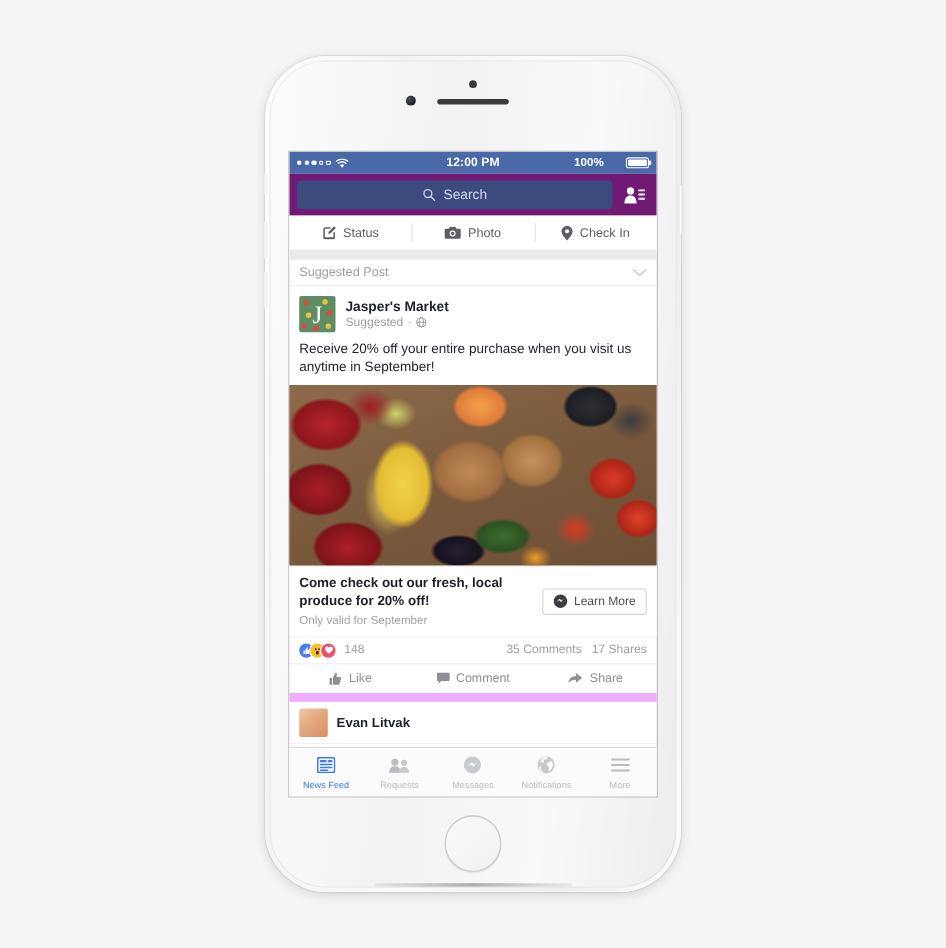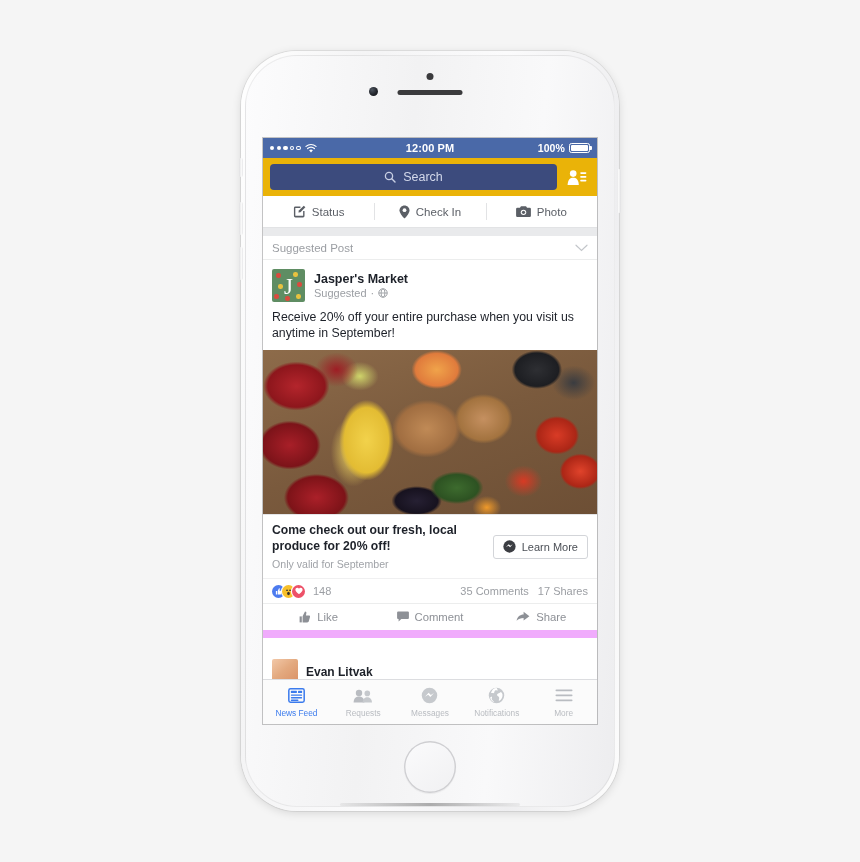--- a/index.html
+++ b/index.html
@@ -116,41 +116,41 @@
   }
   .status-left { display: flex; align-items: center; gap: 4px; flex: 1; }
   .sig-dots { display: flex; gap: 2.2px; align-items: center; }
   .sig-dots i {
     width: 4.4px; height: 4.4px; border-radius: 50%;
     background: #fff; display: block;
   }
   .sig-dots i.off { background: transparent; box-shadow: inset 0 0 0 1px #fff; }
   .wifi { display: block; }
   .status-center { font-size: 11px; }
-  .status-right { flex: 1; display: flex; align-items: center; justify-content: flex-end; gap: 4px; }
+  .status-right { flex: 1; display: flex; align-items: center; justify-content: flex-end; gap: 20px; }
   .battery {
     width: 21px; height: 9.5px;
     border: 1.2px solid #fff;
     border-radius: 2.4px;
     position: relative;
     padding: 1px;
   }
   .battery::after {
     content: "";
     position: absolute;
     right: -3.2px; top: 50%; transform: translateY(-50%);
     width: 1.8px; height: 4px;
     background: #fff;
     border-radius: 0 1px 1px 0;
   }
   .battery span { display: block; height: 100%; width: 100%; background: #fff; border-radius: 1px; }
 
   
   .nav-bar {
-    background: #eab308;
+    background: #701a75;
     height: 38px;
     display: flex;
     align-items: center;
     padding: 0 7px;
     gap: 7px;
   }
   .search-field {
     flex: 1;
     height: 26px;
     background: #3c4b7d;
@@ -352,21 +352,21 @@
     flex: 1;
     display: flex;
     align-items: center;
     justify-content: center;
     gap: 6px;
     font-size: 11.3px;
     color: #8d9096;
   }
 
   
-  .peek { background: #fff; margin-top: 8px; padding: 21px 9px; }
+  .peek { background: #fff; margin-top: 8px; padding: 6px 9px; }
   .peek-row { display: flex; align-items: center; gap: 8px; }
   .peek-av {
     width: 26px; height: 26px; border-radius: 2px; flex: none;
     background: linear-gradient(140deg,#f2c8a8,#e3a97f 45%,#d98e63);
   }
   .peek-name { font-size: 12px; font-weight: bold; color: #1d2129; }
 
   
   .tab-bar {
     position: absolute;
@@ -463,36 +463,36 @@
           <span>
             <svg width="13" height="13" viewBox="0 0 14 14">
               <path d="M1 3.2 a1.6 1.6 0 0 1 1.6-1.6 H8 v1.5 H2.5 v8.4 h8.4 V6.5 h1.5 v5.4 a1.6 1.6 0 0 1 -1.6 1.6 H2.6 A1.6 1.6 0 0 1 1 11.9 Z" fill="#5b5f66"></path>
               <path d="M11.6 0.7 l1.7 1.7 l-5.3 5.3 l-2.2 0.5 l0.5 -2.2 Z" fill="#5b5f66"></path>
             </svg>
           </span>
           <span>Status</span>
         </div>
         <div class="composer-item">
           <span>
-            <svg width="11" height="14" viewBox="0 0 11 14">
-              <path d="M5.5 0.4 C2.7 0.4 0.5 2.6 0.5 5.3 C0.5 9 5.5 13.6 5.5 13.6 C5.5 13.6 10.5 9 10.5 5.3 C10.5 2.6 8.3 0.4 5.5 0.4 Z" fill="#5b5f66"></path>
-              <circle cx="5.5" cy="5.2" r="1.9" fill="#fff"></circle>
-            </svg>
-          </span>
-          <span>Check In</span>
-        </div>
-        <div class="composer-item">
-          <span>
             <svg width="15" height="13" viewBox="0 0 16 13">
               <path d="M1.4 2.6 h2.8 l1.1 -1.6 h5.4 l1.1 1.6 h2.8 a1.3 1.3 0 0 1 1.3 1.3 v7.1 a1.3 1.3 0 0 1 -1.3 1.3 H1.4 A1.3 1.3 0 0 1 0.1 11 V3.9 A1.3 1.3 0 0 1 1.4 2.6 Z" fill="#5b5f66"></path>
               <circle cx="8" cy="7.4" r="2.9" fill="#fff"></circle>
               <circle cx="8" cy="7.4" r="1.7" fill="#5b5f66"></circle>
             </svg>
           </span>
           <span>Photo</span>
+        </div>
+        <div class="composer-item">
+          <span>
+            <svg width="11" height="14" viewBox="0 0 11 14">
+              <path d="M5.5 0.4 C2.7 0.4 0.5 2.6 0.5 5.3 C0.5 9 5.5 13.6 5.5 13.6 C5.5 13.6 10.5 9 10.5 5.3 C10.5 2.6 8.3 0.4 5.5 0.4 Z" fill="#5b5f66"></path>
+              <circle cx="5.5" cy="5.2" r="1.9" fill="#fff"></circle>
+            </svg>
+          </span>
+          <span>Check In</span>
         </div>
       </div>
 
       <div class="gap-strip"></div>
 
       <div class="feed">
 
         <div class="card">
 
           <div class="suggested-row">

